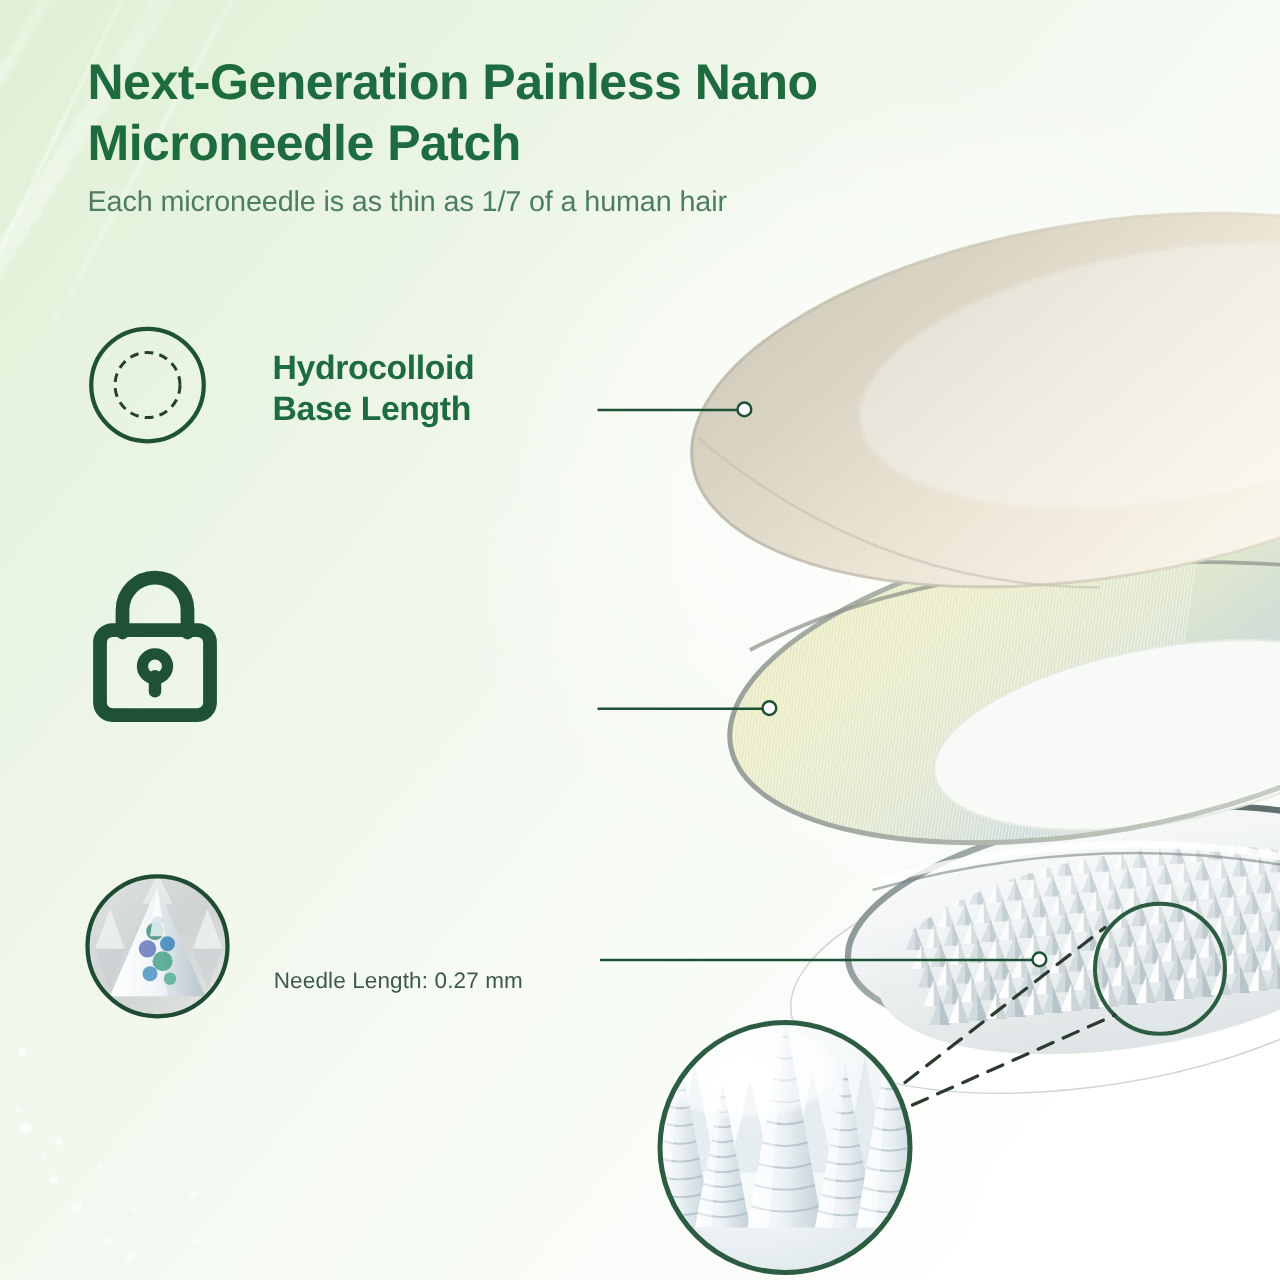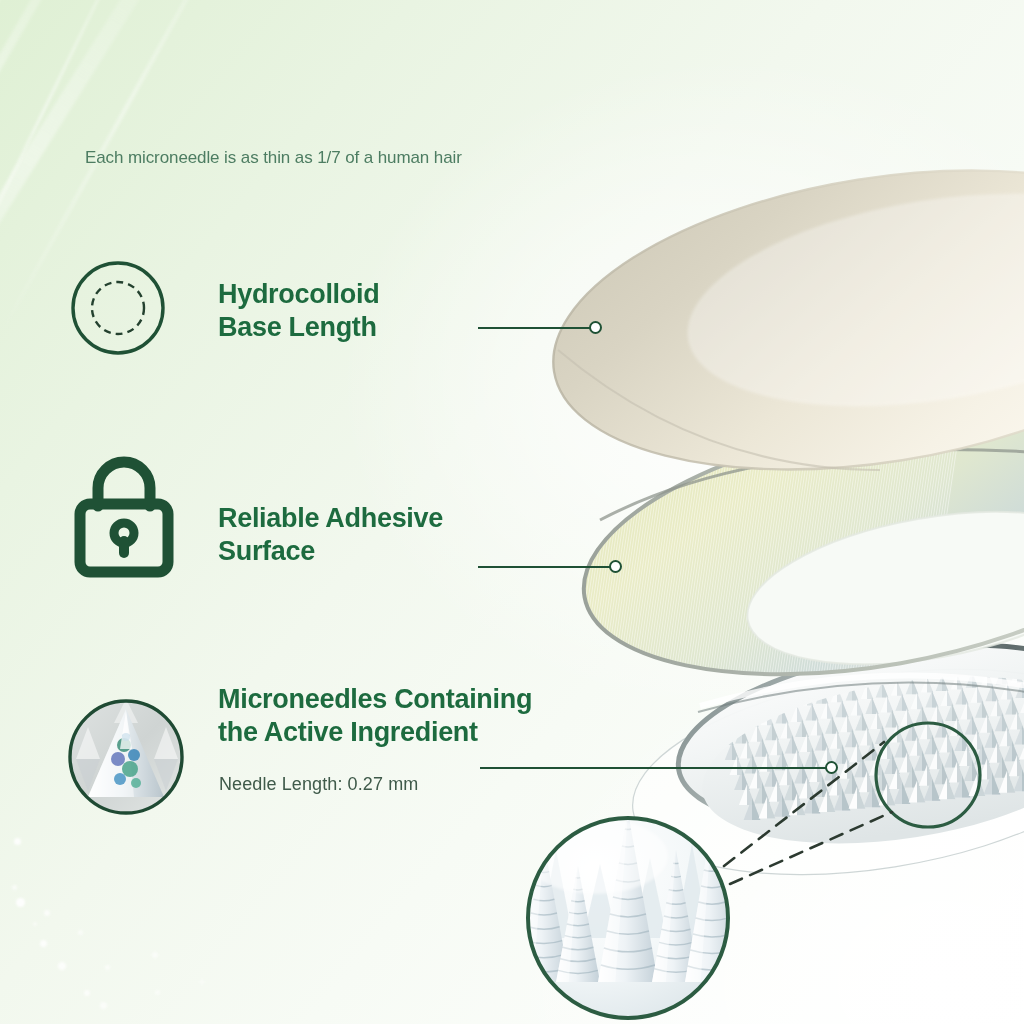--- a/index.html
+++ b/index.html
@@ -53,25 +53,24 @@
     line-height: 1.22;
     letter-spacing: -0.4px;
     color: #1d6b3f;
     white-space: pre-line;
   }
   .subtitle {
     position: absolute;
     left: 70px;
     top: 148px;
     width: 700px;
-    font-size: 17px;
+    font-size: 23px;
     font-weight: normal;
     color: #4d7d62;
     letter-spacing: -0.1px;
-    margin-left: 15px;
   }
 
   
   .feature-label {
     position: absolute;
     color: #1d6b3f;
     font-weight: bold;
     font-size: 27px;
     line-height: 1.22;
     letter-spacing: -0.3px;
@@ -845,20 +844,22 @@
             <path d="M 687.7 966 Q 712 973.776 736.3 966" fill="none" stroke="#9fb3bd" stroke-width="1.5" opacity="0.6"></path>
             <polygon points="712,822 700.66,982 685,982" fill="#ffffff" opacity="0.45"></polygon>
           </g>
 
         <ellipse cx="596" cy="856" rx="72" ry="38" fill="#ffffff" opacity="0.55" filter="url(#blurEdge)"></ellipse>
       </g>
       <circle cx="628" cy="918" r="100" fill="none" stroke="#2c5c42" stroke-width="4"></circle>
     </g>
   </svg>
 
+  <div class="title">Next-Generation Painless Nano
+Microneedle Patch</div>
   <div class="subtitle">Each microneedle is as thin as 1/7 of a human hair</div>
 
   <div class="icon-box" style="left:68px; top:258px;">
     <svg width="100" height="100" viewBox="0 0 100 100">
       <circle cx="50" cy="50" r="45" fill="none" stroke="#1f5135" stroke-width="3.4"></circle>
       <circle cx="50" cy="50" r="26" fill="none" stroke="#24412f" stroke-width="2.4" stroke-dasharray="7 5"></circle>
     </svg>
   </div>
   <div class="feature-label" style="left:218px; top:278px;">Hydrocolloid
 Base Length</div>
@@ -866,22 +867,20 @@
   <div class="leader-dot" style="left:589px; top:321px;"></div>
 
   <div class="icon-box" style="left:70px; top:450px;">
     <svg width="108" height="128" viewBox="0 0 108 128">
       <path d="M 28 56 V 38 a 26 26 0 0 1 52 0 V 56" fill="none" stroke="#1f5135" stroke-width="11" stroke-linecap="round"></path>
       <rect x="10" y="54" width="88" height="68" rx="10" fill="none" stroke="#1f5135" stroke-width="11"></rect>
       <circle cx="54" cy="83" r="10" fill="none" stroke="#1f5135" stroke-width="9"></circle>
       <rect x="49" y="86" width="10" height="22" rx="5" fill="#1f5135"></rect>
     </svg>
   </div>
-  <div class="feature-label" style="left:218px; top:502px;">Reliable Adhesive
-Surface</div>
   <div class="leader" style="left:478px; top:566px; width:140px;"></div>
   <div class="leader-dot" style="left:609px; top:560px;"></div>
 
   <div class="icon-box" style="left:66px; top:697px;">
     <svg width="120" height="120" viewBox="0 0 120 120">
       <defs>
         <clipPath id="icoClip">
             <circle cx="60" cy="60" r="56"></circle>
           </clipPath>
         <linearGradient id="icoBg" x1="0" y1="0" x2="1" y2="1">
@@ -913,19 +912,17 @@
         <circle cx="64" cy="72" r="8" fill="#49a389" opacity="0.85"></circle>
         <circle cx="54" cy="82" r="6" fill="#3f8fc0" opacity="0.8"></circle>
         <circle cx="70" cy="86" r="5" fill="#4fae94" opacity="0.8"></circle>
         <circle cx="60" cy="40" r="4" fill="#2e7fb0" opacity="0.7"></circle>
 
         <polygon points="60,14 66,52 54,52" fill="#ffffff" opacity="0.75"></polygon>
       </g>
       <circle cx="60" cy="60" r="56" fill="none" stroke="#1f4a33" stroke-width="3.4"></circle>
     </svg>
   </div>
-  <div class="feature-label" style="left:218px; top:683px;">Microneedles Containing
-the Active Ingredient</div>
   <div class="feature-sub" style="left:219px; top:774px;">Needle Length: 0.27 mm</div>
   <div class="leader" style="left:480px; top:767px; width:352px;"></div>
   <div class="leader-dot" style="left:825px; top:761px;"></div>
 
 </div>
 
 </body></html>

